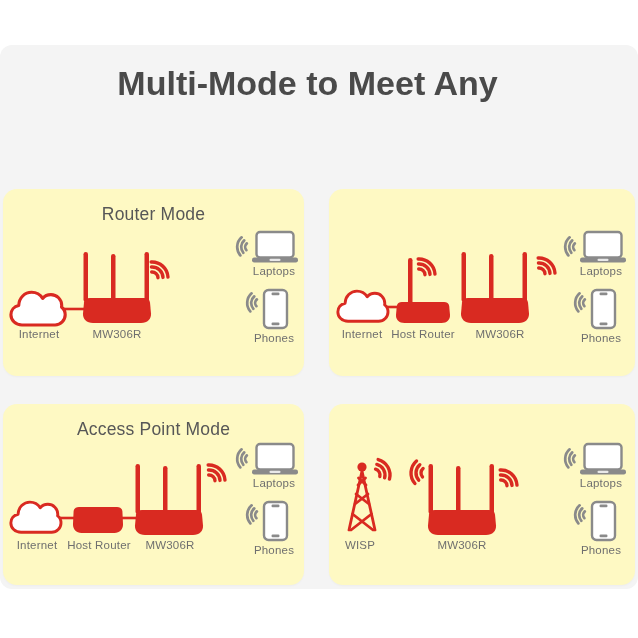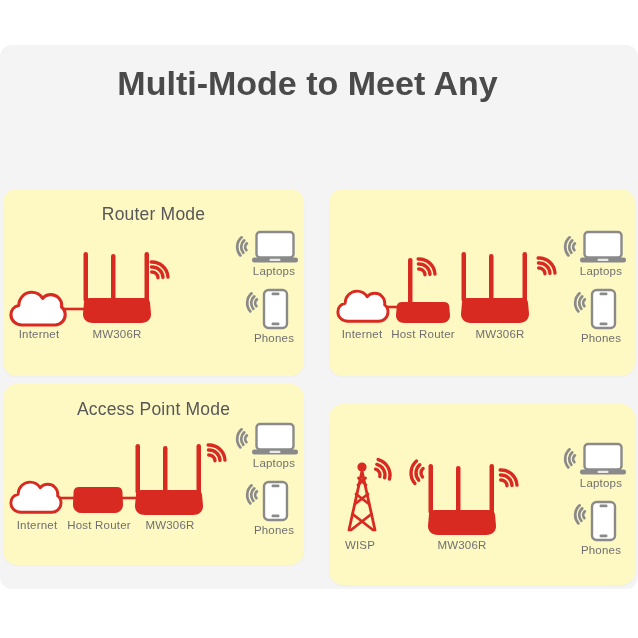--- a/index.html
+++ b/index.html
@@ -7,21 +7,21 @@
        font-family:"Liberation Sans","DejaVu Sans",sans-serif;}
   .panel{position:absolute;left:0;top:45px;width:638px;height:544px;background:#f4f4f4;border-radius:12px;}
   .heading{position:absolute;left:0;top:63px;width:615px;text-align:center;
            font-size:34px;line-height:40px;font-weight:700;color:#4a4a4a;}
   .card{position:absolute;background:#fef9c3;border-radius:14px;box-shadow:0 1px 2px rgba(0,0,0,0.03);}
   .card-title{position:absolute;left:0;top:15px;width:100%;text-align:center;
               font-size:17.5px;color:#575757;letter-spacing:.2px;}
   .card svg{position:absolute;left:0;top:0;width:100%;height:100%;display:block;}
   #c1{left:3px;top:189px;width:301px;height:187px;}
   #c2{left:329px;top:189px;width:306px;height:187px;}
-  #c3{left:3px;top:384px;width:301px;height:181px;}
+  #c3{left:3px;top:404px;width:301px;height:181px;}
   #c4{left:329px;top:404px;width:306px;height:181px;}
   svg text{font-family:"Liberation Sans","DejaVu Sans",sans-serif;font-size:11.5px;fill:#6f6f6f;
            text-anchor:middle;letter-spacing:.2px;}
   .red{color:#d92a21;}
   .gray{color:#8a8a8a;}
   .defs{position:absolute;width:0;height:0;}
 </style>
 </head>
 <body>
 

